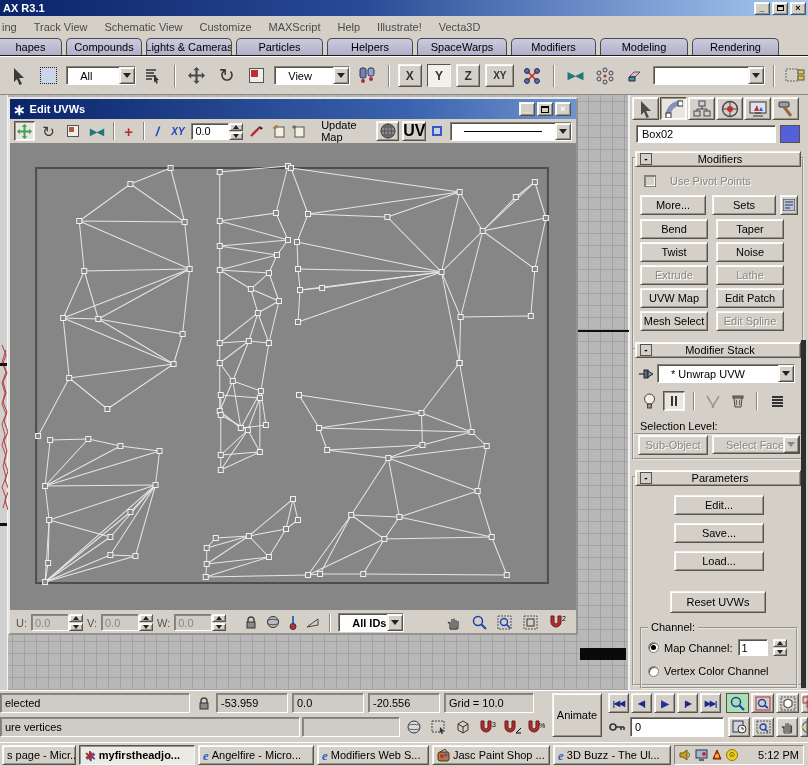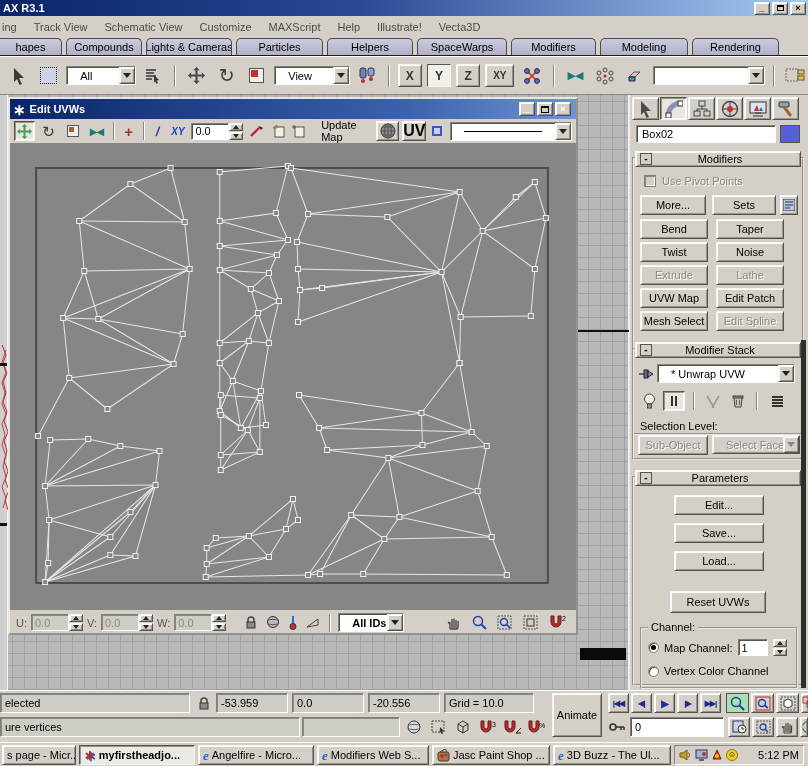--- a/index.html
+++ b/index.html
@@ -826,21 +826,21 @@
     <div class="cp-name sunken">
       <span>Box02</span>
     </div>
     <div class="cp-swatch" style="background:#5560d8;"></div>
 
     <div class="rframe" style="top:62px;height:278px;"></div>
     <div class="rollout-hdr raised" style="top:56px;">
       <span class="minus">-</span>
       <span class="rtitle">Modifiers</span>
     </div>
-    <div class="flexrow" style="position:absolute;left:14px;top:80px;gap:6px;">
+    <div class="flexrow" style="position:absolute;left:14px;top:80px;gap:14px;">
       <span class="checkbox"></span>
       <span class="dis">Use Pivot Points</span>
     </div>
     <div class="pbtn raised" style="position:absolute;left:10px;top:100px;width:66px;">
         <span>More...</span>
       </div>
     <div class="pbtn raised" style="position:absolute;left:82px;top:100px;width:64px;">
         <span>Sets</span>
       </div>
     <div class="pbtn raised" style="position:absolute;left:150px;top:100px;width:18px;">

